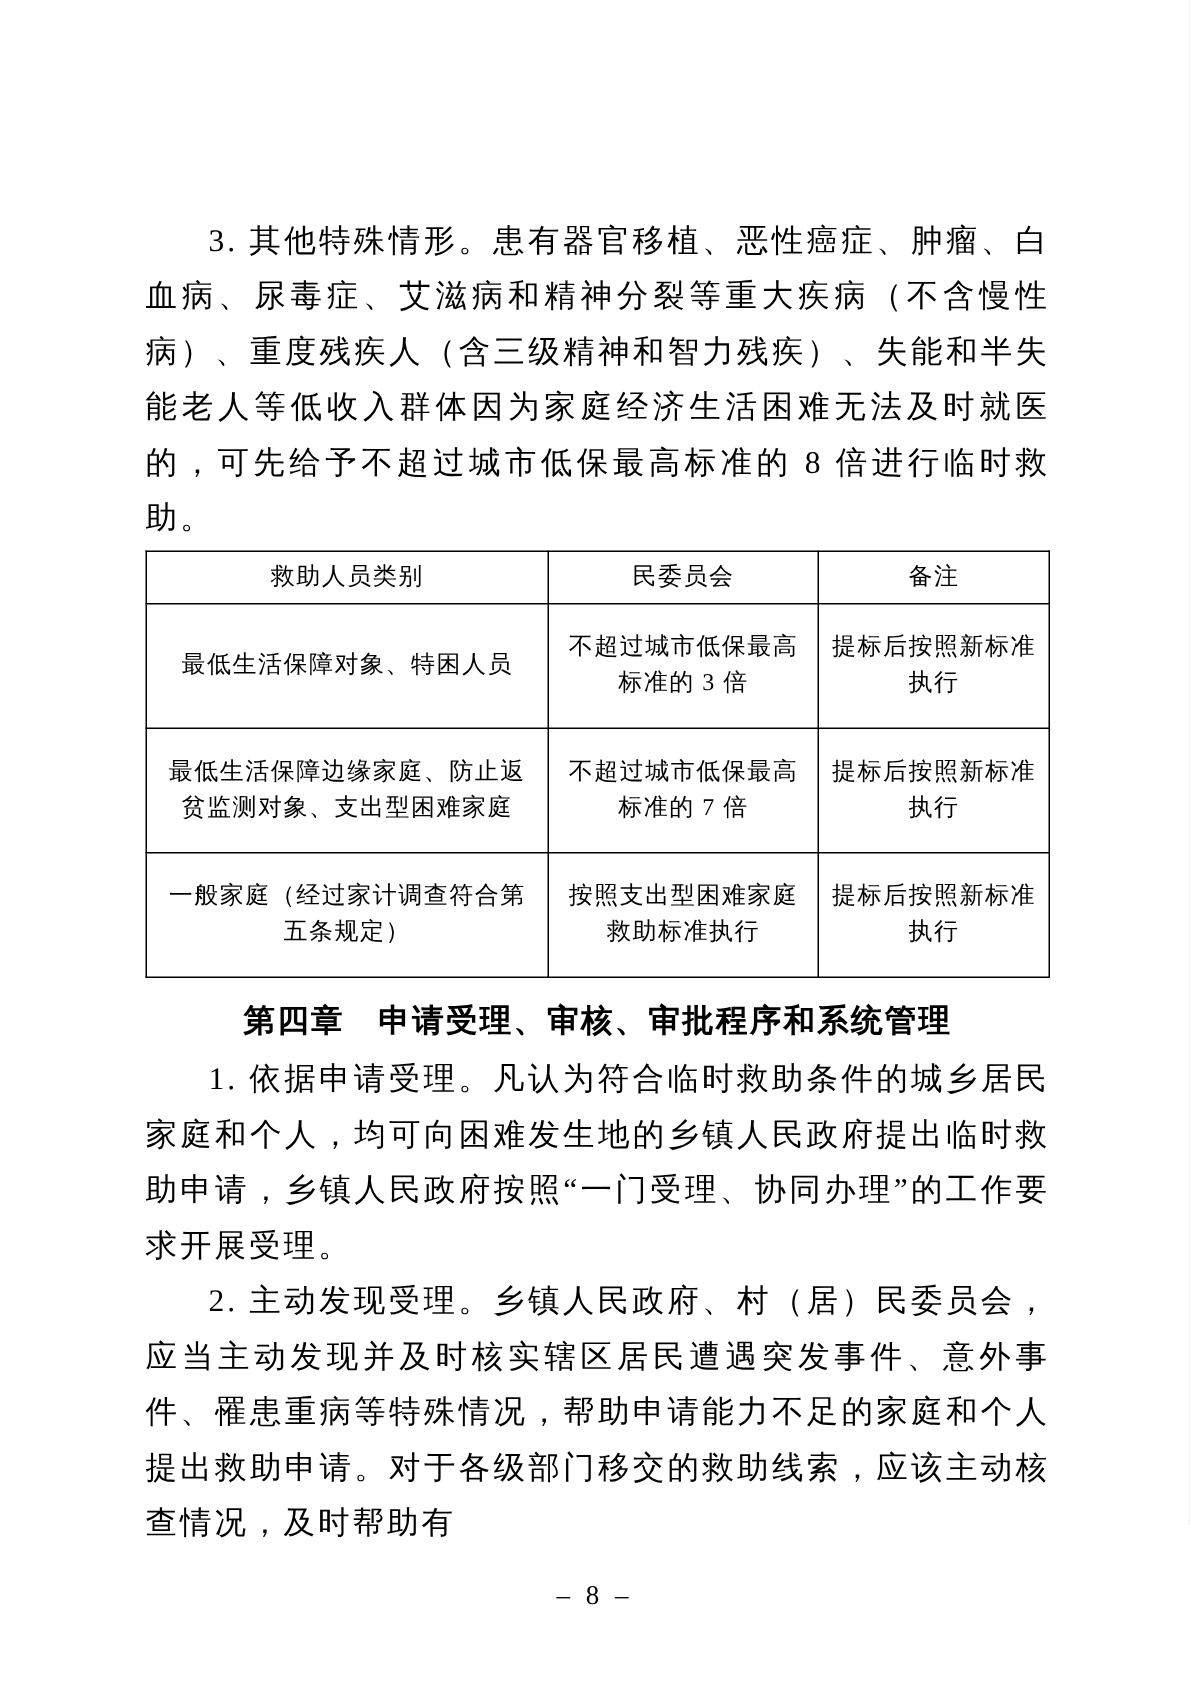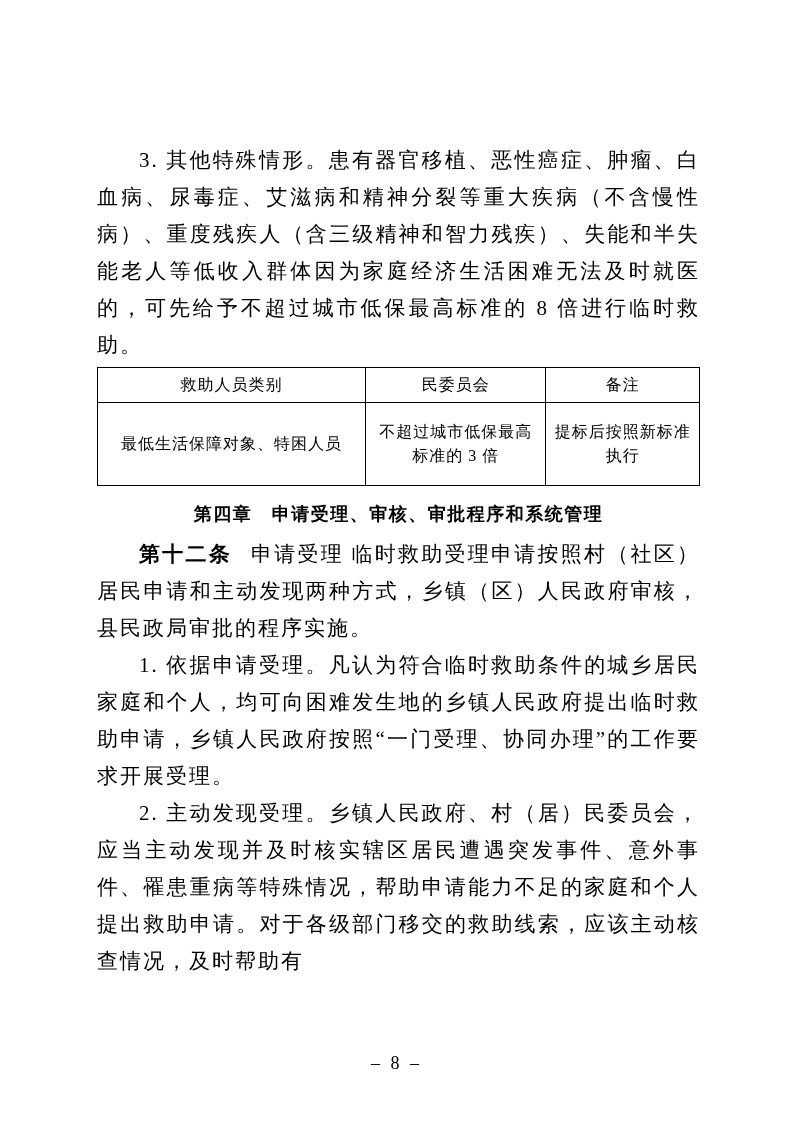--- a/index.html
+++ b/index.html
@@ -40,21 +40,21 @@
   .std-table th, .std-table td {
     border: 1.5px solid #000000;
     font-weight: normal;
     text-align: center;
     vertical-align: middle;
     padding: 17px 6px;
   }
   .std-table th { padding: 5px 6px; }
   .chapter-heading {
     font-family: "Liberation Sans", "DejaVu Sans", sans-serif;
-    font-size: 18px;
+    font-size: 21px;
     font-weight: bold;
     line-height: 37px;
     letter-spacing: 1.5px;
     text-align: center;
     margin: 5px 0 2px 0;
   }
   .article-label {
     font-family: "Liberation Sans", "DejaVu Sans", sans-serif;
     font-weight: bold;
     margin-right: 0.9em;
@@ -90,26 +90,35 @@
           <th>民委员会</th>
           <th>备注</th>
         </tr>
       </thead>
       <tbody>
         <tr>
           <td>最低生活保障对象、特困人员</td>
           <td>不超过城市低保最高标准的 3 倍</td>
           <td>提标后按照新标准执行</td>
         </tr>
+        <tr>
+          <td>最低生活保障边缘家庭、防止返贫监测对象、支出型困难家庭</td>
+          <td>不超过城市低保最高标准的 7 倍</td>
+          <td>提标后按照新标准执行</td>
+        </tr>
+        <tr>
+          <td>一般家庭（经过家计调查符合第五条规定）</td>
+          <td>按照支出型困难家庭救助标准执行</td>
+          <td>提标后按照新标准执行</td>
+        </tr>
       </tbody>
     </table>
 
     <h2 class="chapter-heading">第四章　申请受理、审核、审批程序和系统管理</h2>
 
-    <p class="body-para"><span class="article-label">第十二条</span><span>申请受理 临时救助受理申请按照村（社区）居民申请和主动发现两种方式，乡镇（区）人民政府审核，县民政局审批的程序实施。</span></p>
 
     <p class="body-para">1. 依据申请受理。凡认为符合临时救助条件的城乡居民家庭和个人，均可向困难发生地的乡镇人民政府提出临时救助申请，乡镇人民政府按照“一门受理、协同办理”的工作要求开展受理。</p>
 
     <p class="body-para">2. 主动发现受理。乡镇人民政府、村（居）民委员会，应当主动发现并及时核实辖区居民遭遇突发事件、意外事件、罹患重病等特殊情况，帮助申请能力不足的家庭和个人提出救助申请。对于各级部门移交的救助线索，应该主动核查情况，及时帮助有</p>
 
   </div>
 
   <div class="page-number">– 8 –</div>
 </div>
 

